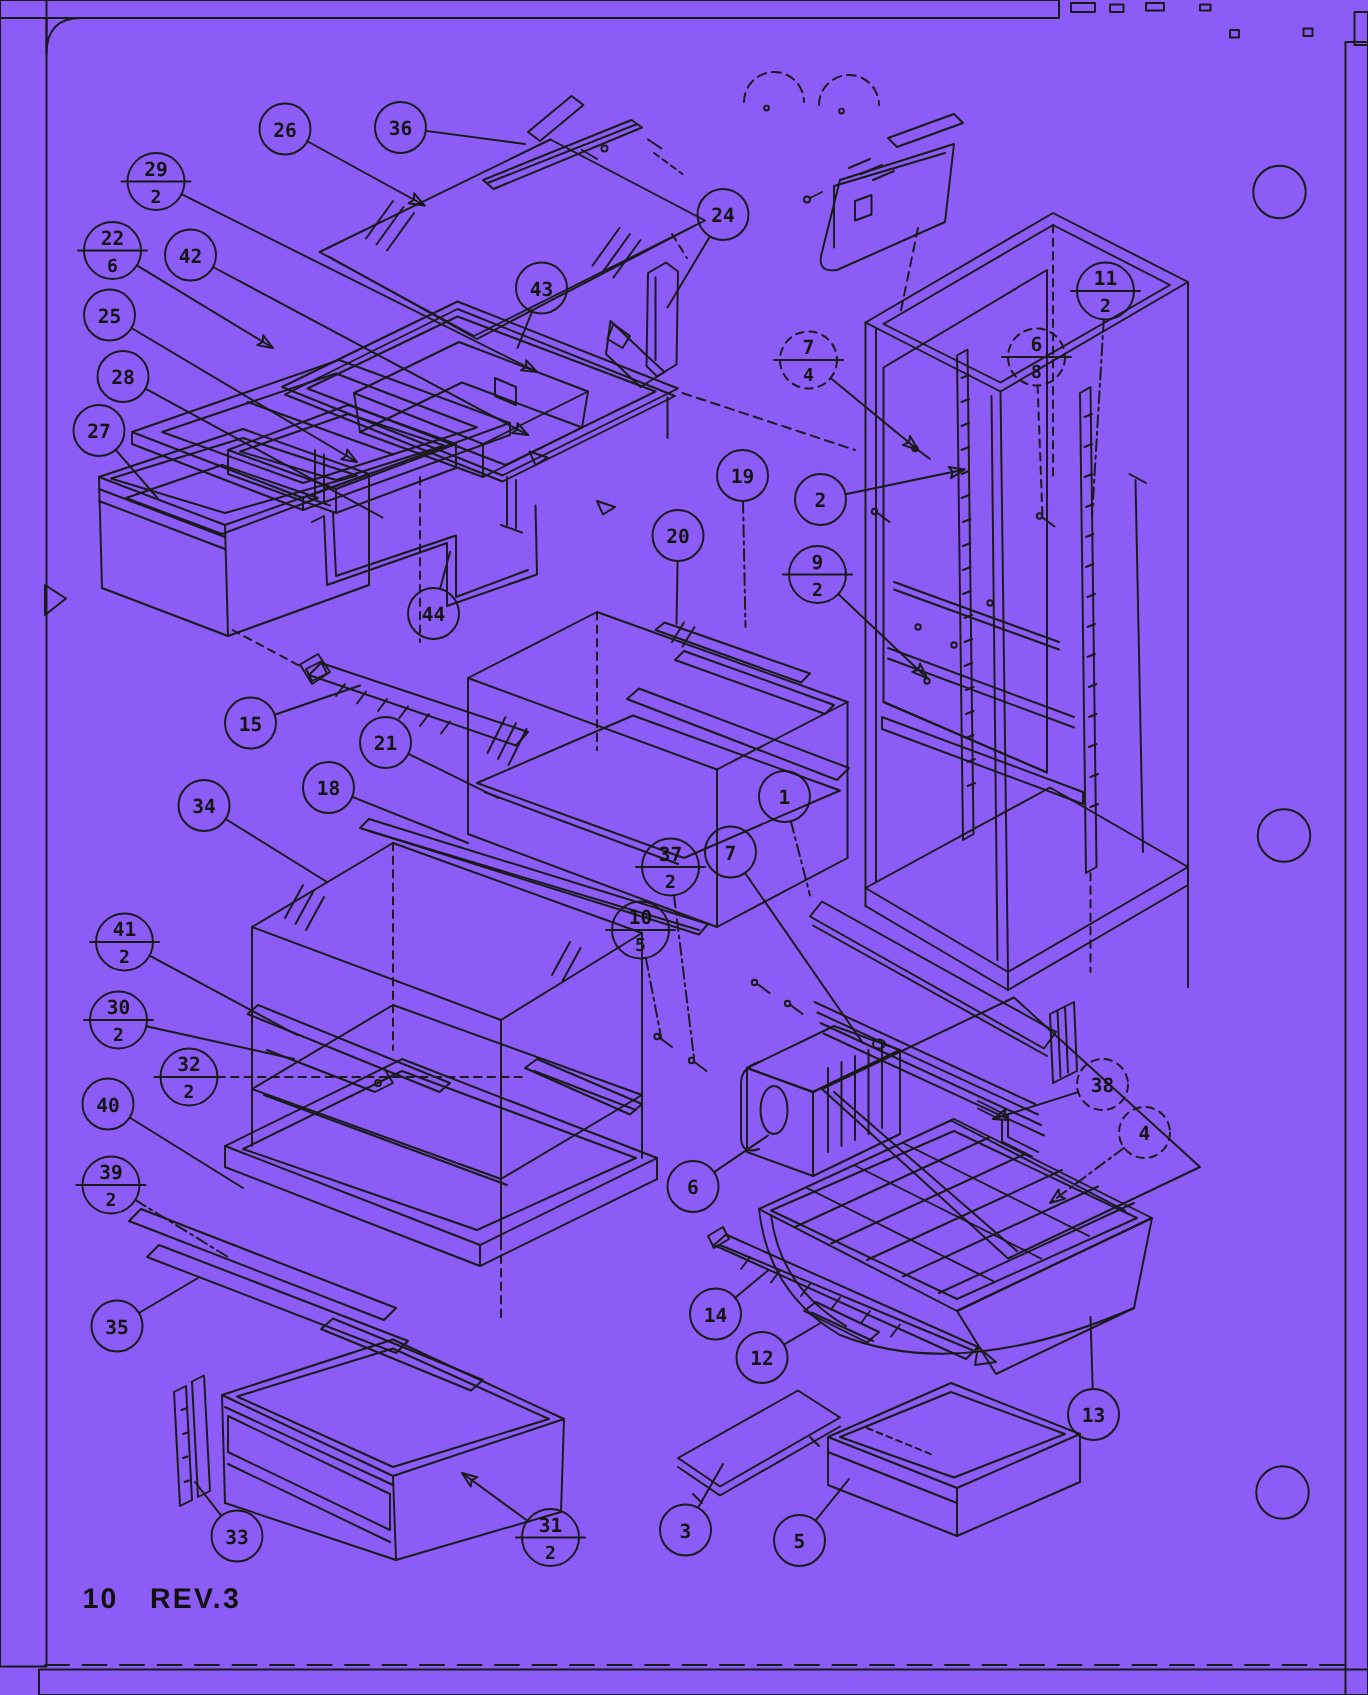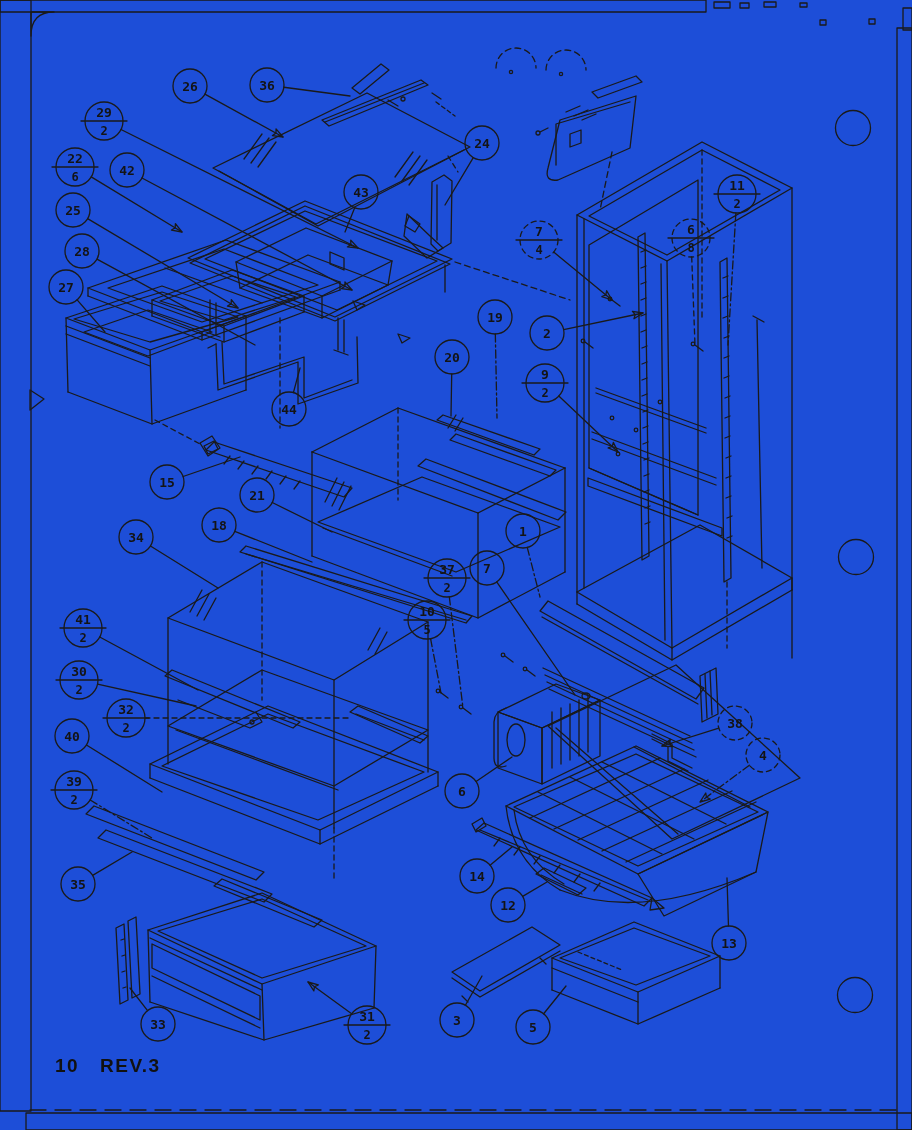--- a/index.html
+++ b/index.html
@@ -1,16 +1,16 @@
 <!DOCTYPE html>
 <html><head>
 <meta charset="utf-8">
 <style>
   html,body{margin:0;padding:0;background:#e8e8e8;}
-  .page{position:relative;width:912px;height:1130px;background:#1d4ed8;overflow:hidden;
+  .page{position:relative;width:912px;height:1130px;background:#8b5cf6;overflow:hidden;
         font-family:"Liberation Sans",sans-serif;}
   svg{position:absolute;left:0;top:0;}
   .art path,.art line,.art polyline,.art polygon,.art rect,.art circle,.art ellipse{
     stroke:#1a1a1a;fill:none;stroke-width:1.3;stroke-linecap:round;stroke-linejoin:round;}
   .co-text{font:700 13px "DejaVu Sans Mono",monospace;fill:#141414;stroke:none;}
   .co-sub{font:700 12px "DejaVu Sans Mono",monospace;fill:#141414;stroke:none;}
   .footer-text{font:700 19px "Liberation Sans",sans-serif;fill:#111;letter-spacing:1.5px;stroke:none;}
 </style>
 </head>
 <body>

